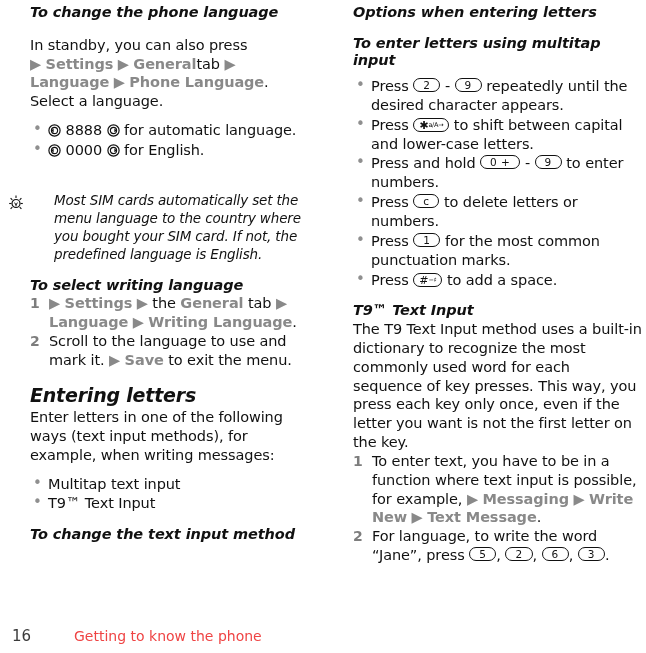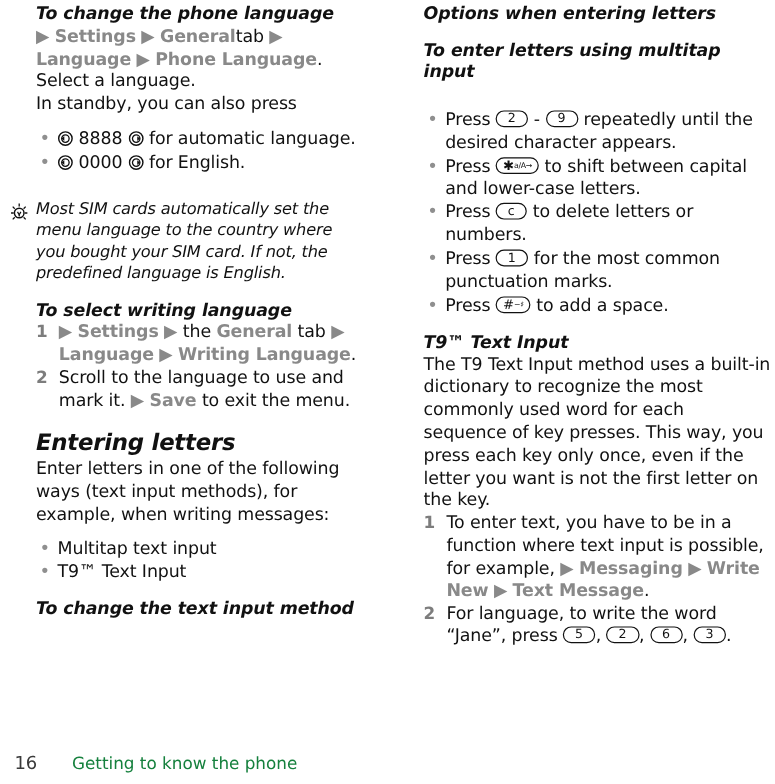--- a/index.html
+++ b/index.html
@@ -59,25 +59,26 @@
   }
   p.body + p.body { margin-top: 0; }
   p.gap { margin-top: 14px; }
 
   .menu { color: #898989; font-weight: bold; }
   .arrow { color: #898989; font-weight: bold; }
 
   
   .tip {
     display: flex;
-    margin: 20px 0 0 0;
+    margin: 32px 0 0 0;
     font-style: italic;
     font-size: 13.5px;
     line-height: 1.33;
     letter-spacing: -0.15px;
+    gap: 24px;
   }
   .tip-icon {
     flex: 0 0 22px;
     margin-left: -24px;
     margin-right: 2px;
     padding-top: 2px;
   }
   .tip-body { flex: 1; }
 
   
@@ -95,21 +96,21 @@
     letter-spacing: -0.1px;
   }
   ul.bullets li::before {
     content: "•";
     position: absolute;
     left: 3px;
     top: -1px;
     color: #8f8f8f;
     font-size: 15px;
   }
-  ul.bullets.tight { margin-top: 21px; }
+  ul.bullets.tight { margin-top: 7px; }
 
   
   ol.steps {
     list-style: none;
     margin: 0;
     padding: 0;
     counter-reset: stepnum;
   }
   ol.steps li {
     position: relative;
@@ -177,46 +178,47 @@
     align-items: baseline;
   }
   .footer .pageno {
     font-size: 15px;
     color: #3a3a3a;
     font-weight: normal;
     width: 48px;
   }
   .footer .chapter {
     font-size: 14px;
-    color: #15803d;
+    color: #ef4444;
+    margin-left: 14px;
   }
   .nowrap { white-space: nowrap; }
 </style>
 </head>
 <body>
 
 <div class="page">
   <div class="columns">
 
     <div class="col col-left">
 
       <h3 class="sub first">To change the phone language</h3>
+
+      <p class="body gap">In standby, you can also press</p>
 
       <p class="body">
         <span class="arrow">▶</span>
         <span class="menu">Settings</span>
         <span class="arrow">▶</span>
         <span class="menu">General</span><span>tab</span>
         <span class="arrow">▶</span>
         <span class="menu">Language</span>
         <span class="arrow">▶</span>
         <span class="menu">Phone Language</span><span>. Select a language.</span>
       </p>
-
-      <p class="body gap">In standby, you can also press</p>
 
       <ul class="bullets">
         <li>
           <span class="navkey">
             <svg width="13" height="13" viewBox="0 0 13 13">
               <circle cx="6.5" cy="6.5" r="5.6" fill="none" stroke="#111" stroke-width="1.2"></circle>
               <circle cx="6.5" cy="6.5" r="3.1" fill="none" stroke="#111" stroke-width="1.1"></circle>
               <path d="M5.6 4.6 L3.3 6.5 L5.6 8.4 Z" fill="#111"></path>
             </svg>
           </span>
@@ -318,20 +320,27 @@
           <span>-</span>
           <span class="key">9</span>
           <span>repeatedly until the desired character appears.</span>
         </li>
         <li>
           <span>Press</span>
           <span class="key sym"><span class="big">✱</span><span class="tiny">a/A</span><span class="tiny">→</span></span>
           <span>to shift between capital and lower-case letters.</span>
         </li>
         <li>
+          <span>Press and hold</span>
+          <span class="key">0 +</span>
+          <span>-</span>
+          <span class="key">9</span>
+          <span>to enter numbers.</span>
+        </li>
+        <li>
           <span>Press</span>
           <span class="key">c</span>
           <span>to delete letters or numbers.</span>
         </li>
         <li>
           <span>Press</span>
           <span class="key">1</span>
           <span>for the most common punctuation marks.</span>
         </li>
         <li>

